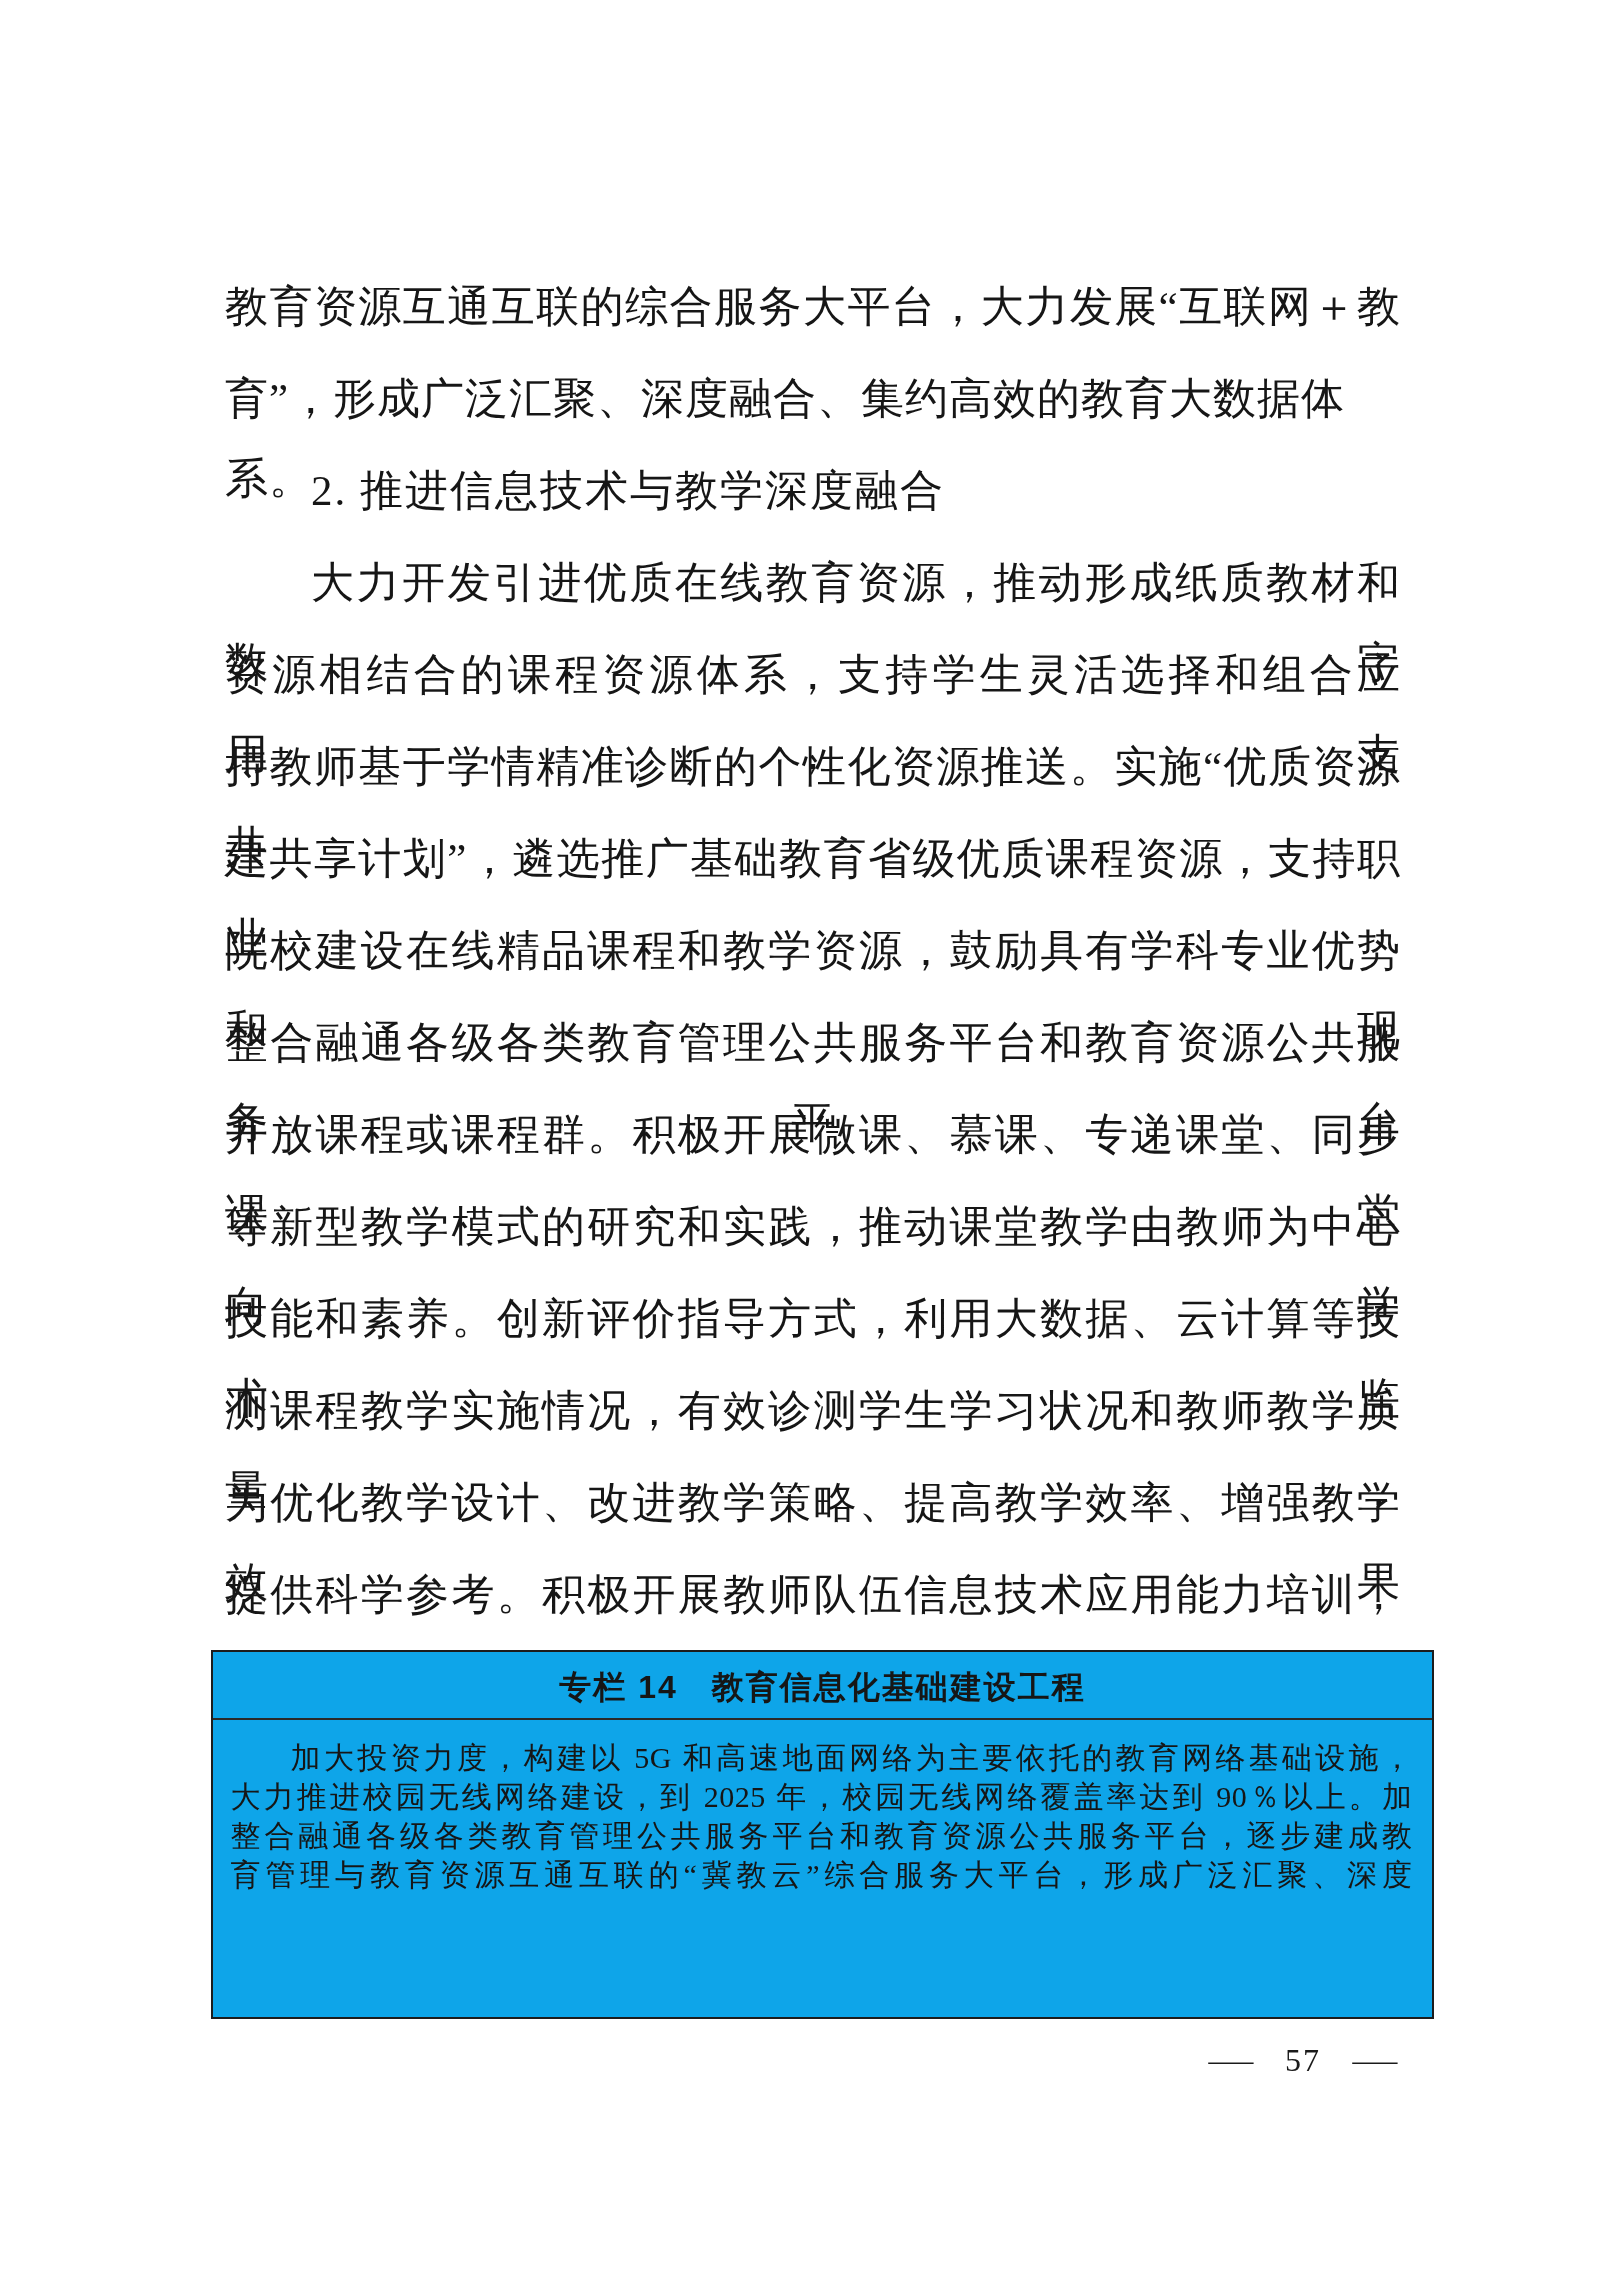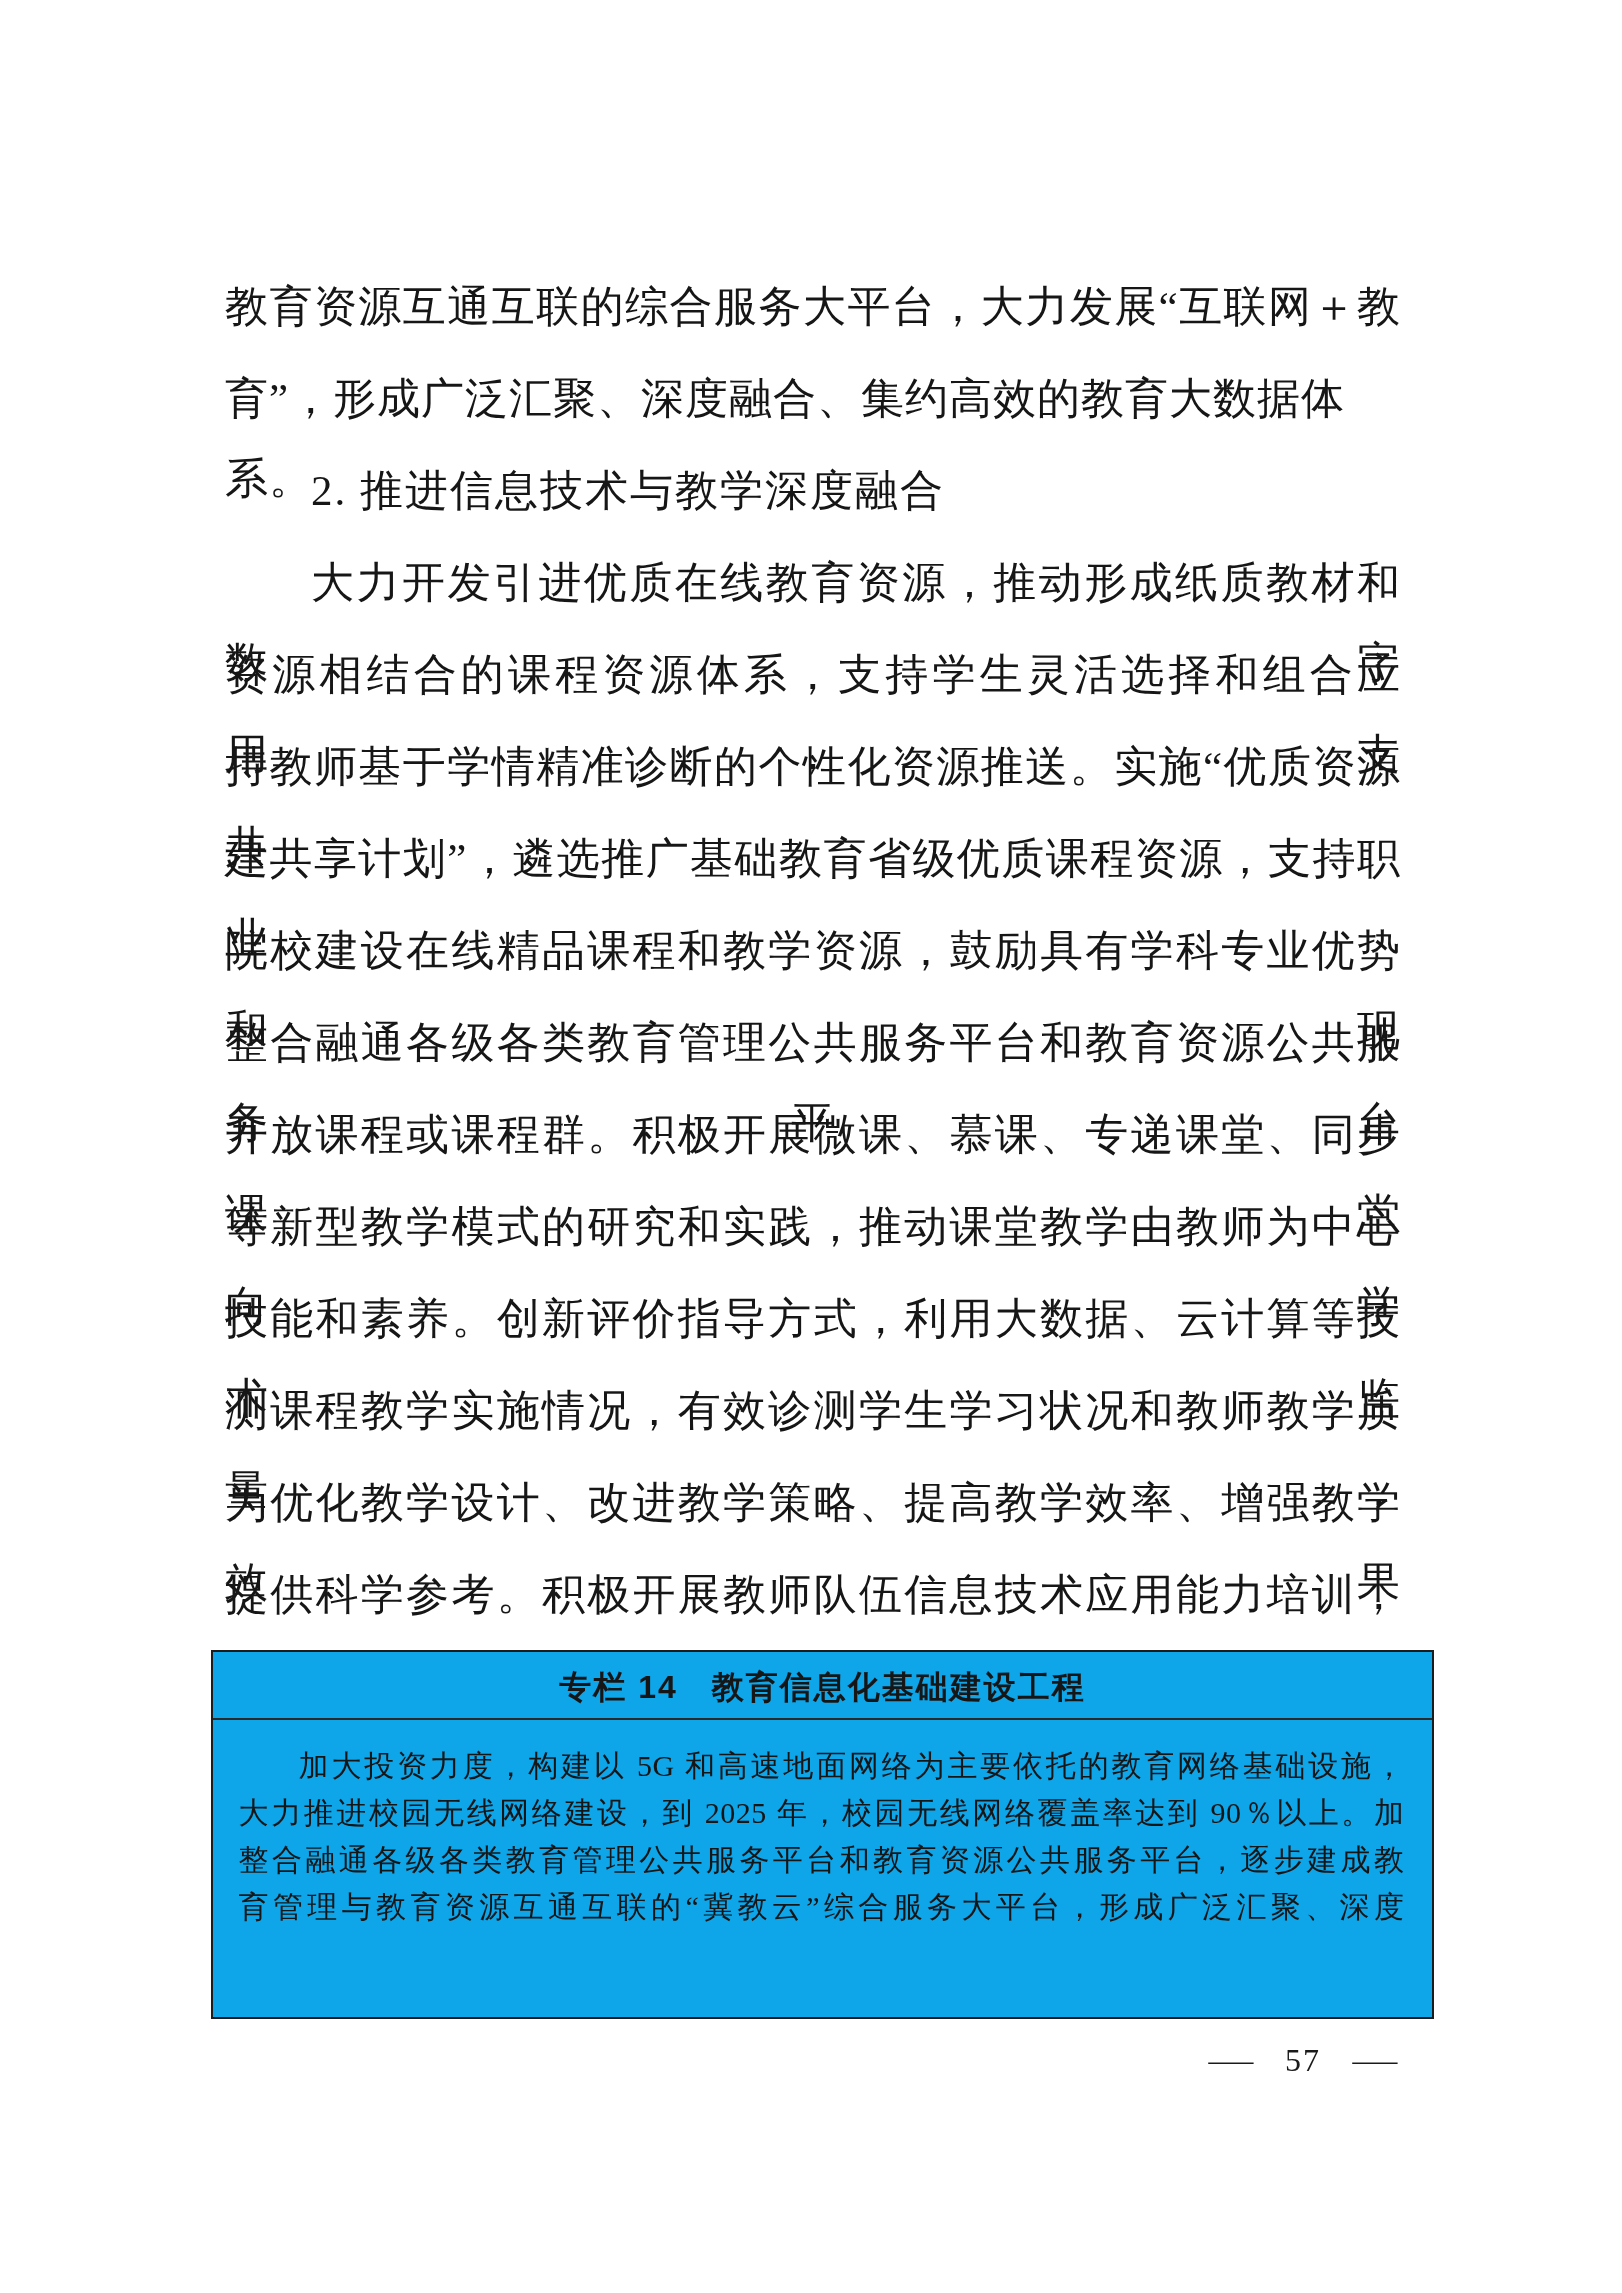--- a/index.html
+++ b/index.html
@@ -50,21 +50,21 @@
     line-height: 39px;
     text-align: center;
     padding: 15.7px 9.8px 11.8px 9.8px;
     border-bottom: 2px solid #2a2a2a;
     letter-spacing: 2px;
   }
   .panel-body {
     padding: 17.6px 19.6px 0 17.6px;
   }
   .pln {
-    margin: 8px;
+    margin: 0;
     font-size: 30px;
     line-height: 39px;
     height: 39px;
     letter-spacing: 0.5px;
   }
   .pln.ind { text-indent: 2em; }
 
   
   .pageno {
     position: absolute;

